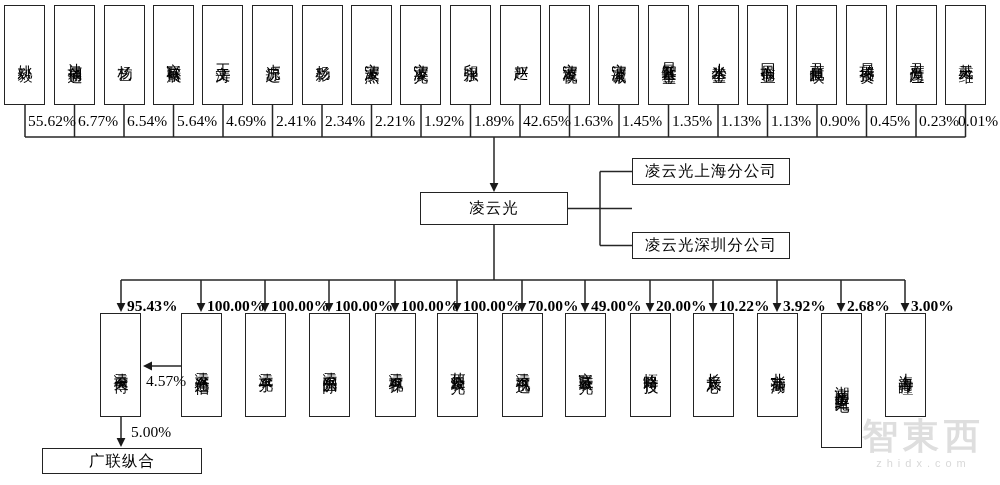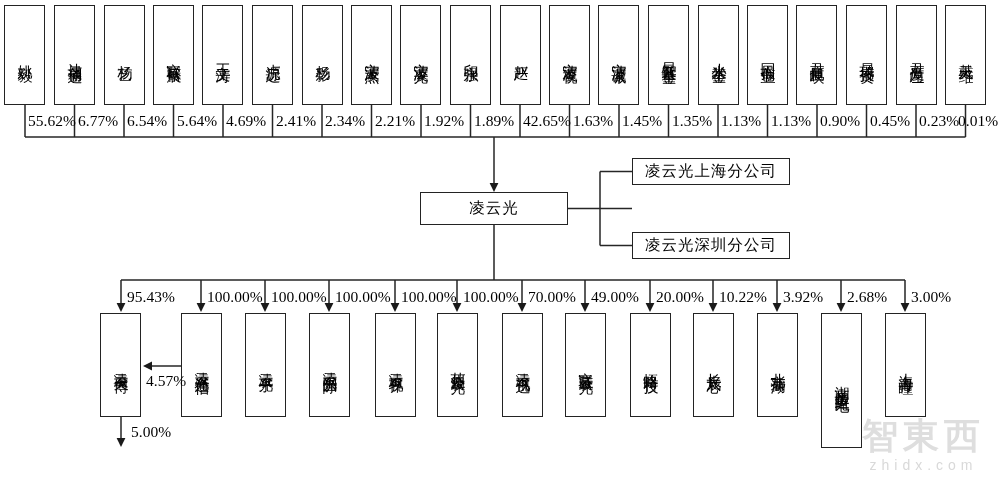--- a/index.html
+++ b/index.html
@@ -20,25 +20,25 @@
     background:#fff;display:flex;align-items:center;justify-content:center;z-index:2;box-sizing:border-box;
   }
   .sbox.tall{height:135px;}
   .sbox span{writing-mode:vertical-rl;text-orientation:upright;font-size:15px;letter-spacing:2px;line-height:1;}
   .hbox{
     position:absolute;border:1.6px solid #232323;background:#fff;display:flex;
     align-items:center;justify-content:center;font-size:15.5px;z-index:2;box-sizing:border-box;letter-spacing:1px;
   }
   .pct{position:absolute;font-size:15.5px;white-space:nowrap;z-index:3;line-height:1.15;}
   .tpct{top:112px;}
-  .bpct{top:288px;}
+  .bpct{top:297px;font-weight:bold;}
   .watermark{position:absolute;left:862px;top:418px;z-index:0;text-align:center;
     font-family:"Liberation Sans","DejaVu Sans",sans-serif;color:#dedede;user-select:none;}
   .wm-logo{font-size:36px;font-weight:700;letter-spacing:5px;line-height:1;}
-  .wm-site{font-size:14px;letter-spacing:5px;margin-top:3px;color:#d9d9d9;}
+  .wm-site{font-size:11px;letter-spacing:5px;margin-top:3px;color:#d9d9d9;}
 </style>
 </head>
 <body>
 
 <div class="canvas">
 
   <svg class="wires" width="1000" height="485" viewBox="0 0 1000 485">
     <path class="ln" d="M25 105V137M74.5 105V137M124 105V137M173.5 105V137M223 105V137M272.5 105V137M322 105V137M371.5 105V137M421 105V137M470.5 105V137M520 105V137M569.5 105V137M619 105V137M668.5 105V137M718 105V137M767.5 105V137M817 105V137M866.5 105V137M916 105V137M965.5 105V137"></path>
     <path class="ln" d="M25 137H965.5"></path>
     <path class="ln" d="M494 137V184"></path>
@@ -213,14 +213,17 @@
   <div class="pct bpct" style="left:591px">49.00%</div>
   <div class="pct bpct" style="left:656px">20.00%</div>
   <div class="pct bpct" style="left:719px">10.22%</div>
   <div class="pct bpct" style="left:783px">3.92%</div>
   <div class="pct bpct" style="left:847px">2.68%</div>
   <div class="pct bpct" style="left:911px">3.00%</div>
 
   <div class="pct" style="left:146px;top:372px">4.57%</div>
 
   <div class="pct" style="left:131px;top:423px">5.00%</div>
+  <div class="hbox" style="left:42px;top:448px;width:160px;height:26px">
+    <span>广联纵合</span>
+  </div>
 
 </div>
 
 </body></html>

